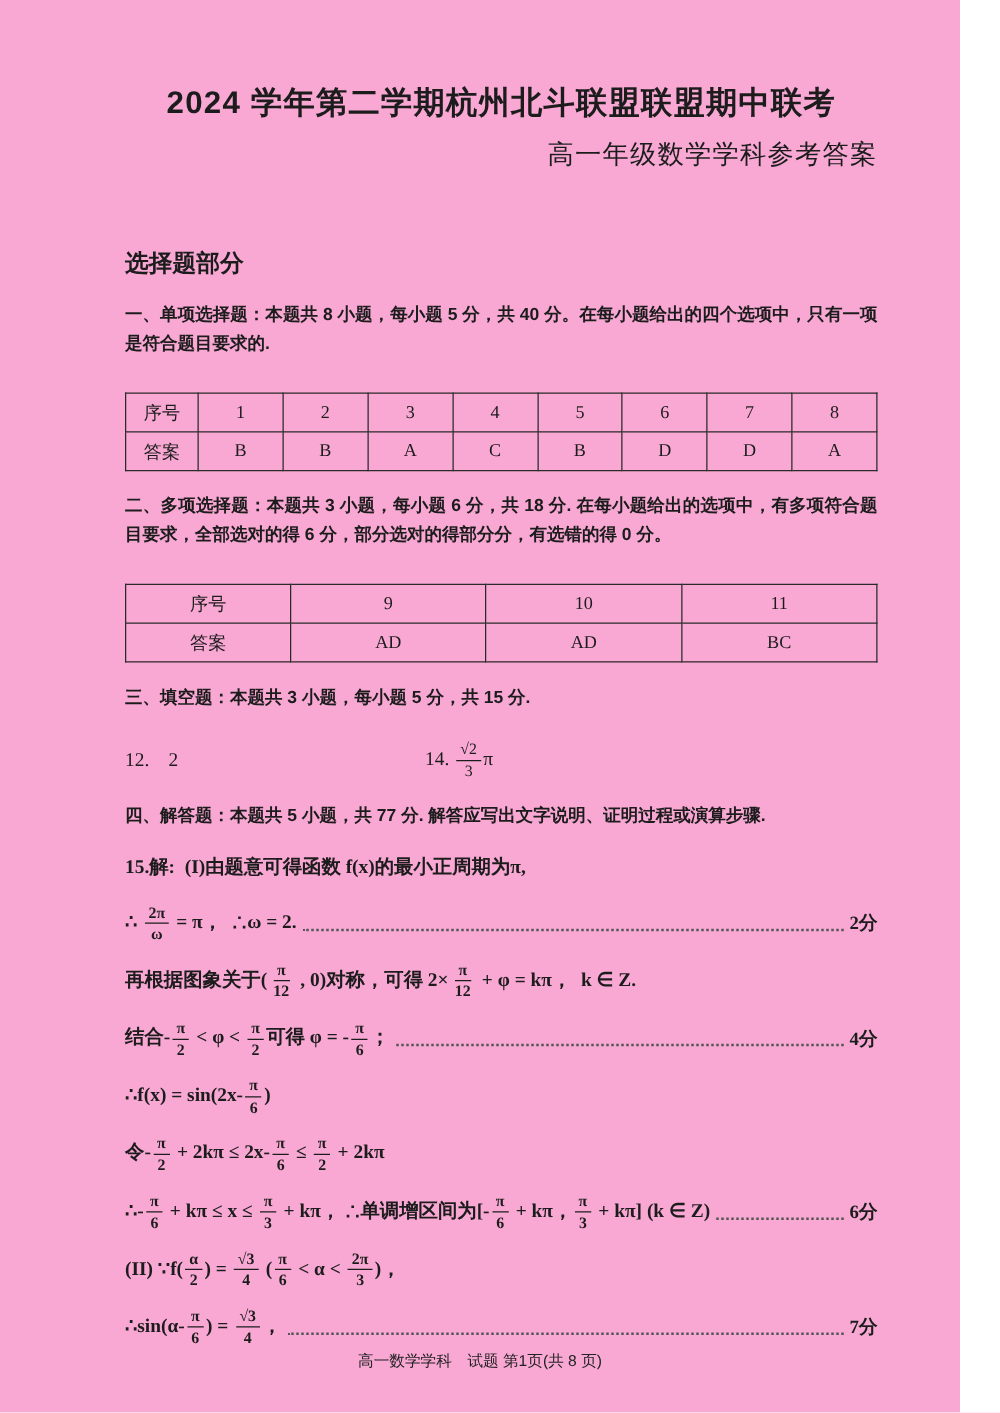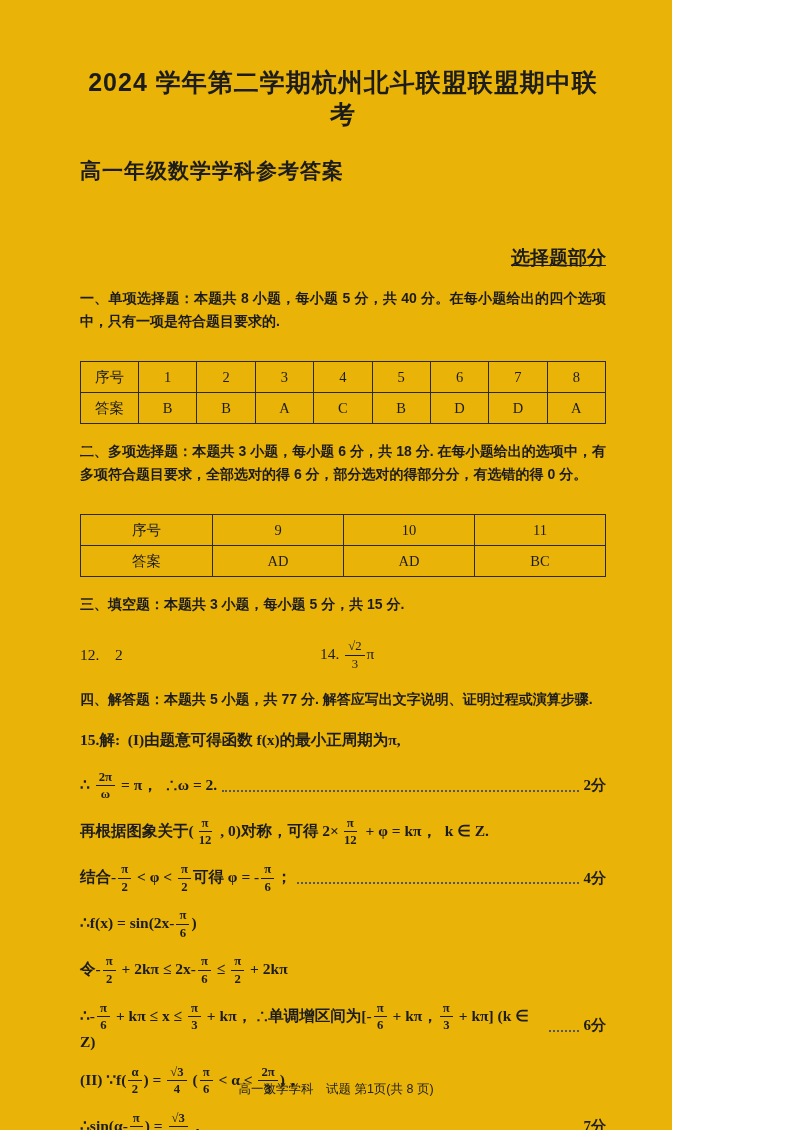--- a/index.html
+++ b/index.html
@@ -4,46 +4,45 @@
 <style>
   * { margin:0; padding:0; box-sizing:border-box; }
   html,body { background:#fff; }
   body {
     width:800px; height:1130px;
     color:#1c1c1c;
     font-family:"Liberation Sans", sans-serif;
   }
   .page {
     position:relative;
-    width:672px; height:1130px;
-    padding:66px 66px 0 80px;
+    width:768px; height:1130px;
+    padding:66px 66px 0 100px;
     overflow:hidden;
-    background:#eab308;
+    background:#f9a8d4;
   }
   .title {
     text-align:center;
     font-size:25px;
     font-weight:bold;
     line-height:32px;
     letter-spacing:1px;
   }
   .subtitle {
-    text-align:left;
+    text-align:right;
     font-size:21px;
-    font-weight:bold;
-    margin-top:27px;
+    font-weight:normal;
+    margin-top:12px;
     line-height:28px;
     letter-spacing:1px;
   }
   .section-heading {
-    text-align:right;
+    text-align:left;
     font-size:19px;
     font-weight:bold;
     margin-top:60px;
-    text-decoration:underline;
   }
   .intro {
     font-size:14px;
     font-weight:bold;
     line-height:1.65;
     margin-top:16px;
     text-align:justify;
   }
   table {
     border-collapse:collapse;

